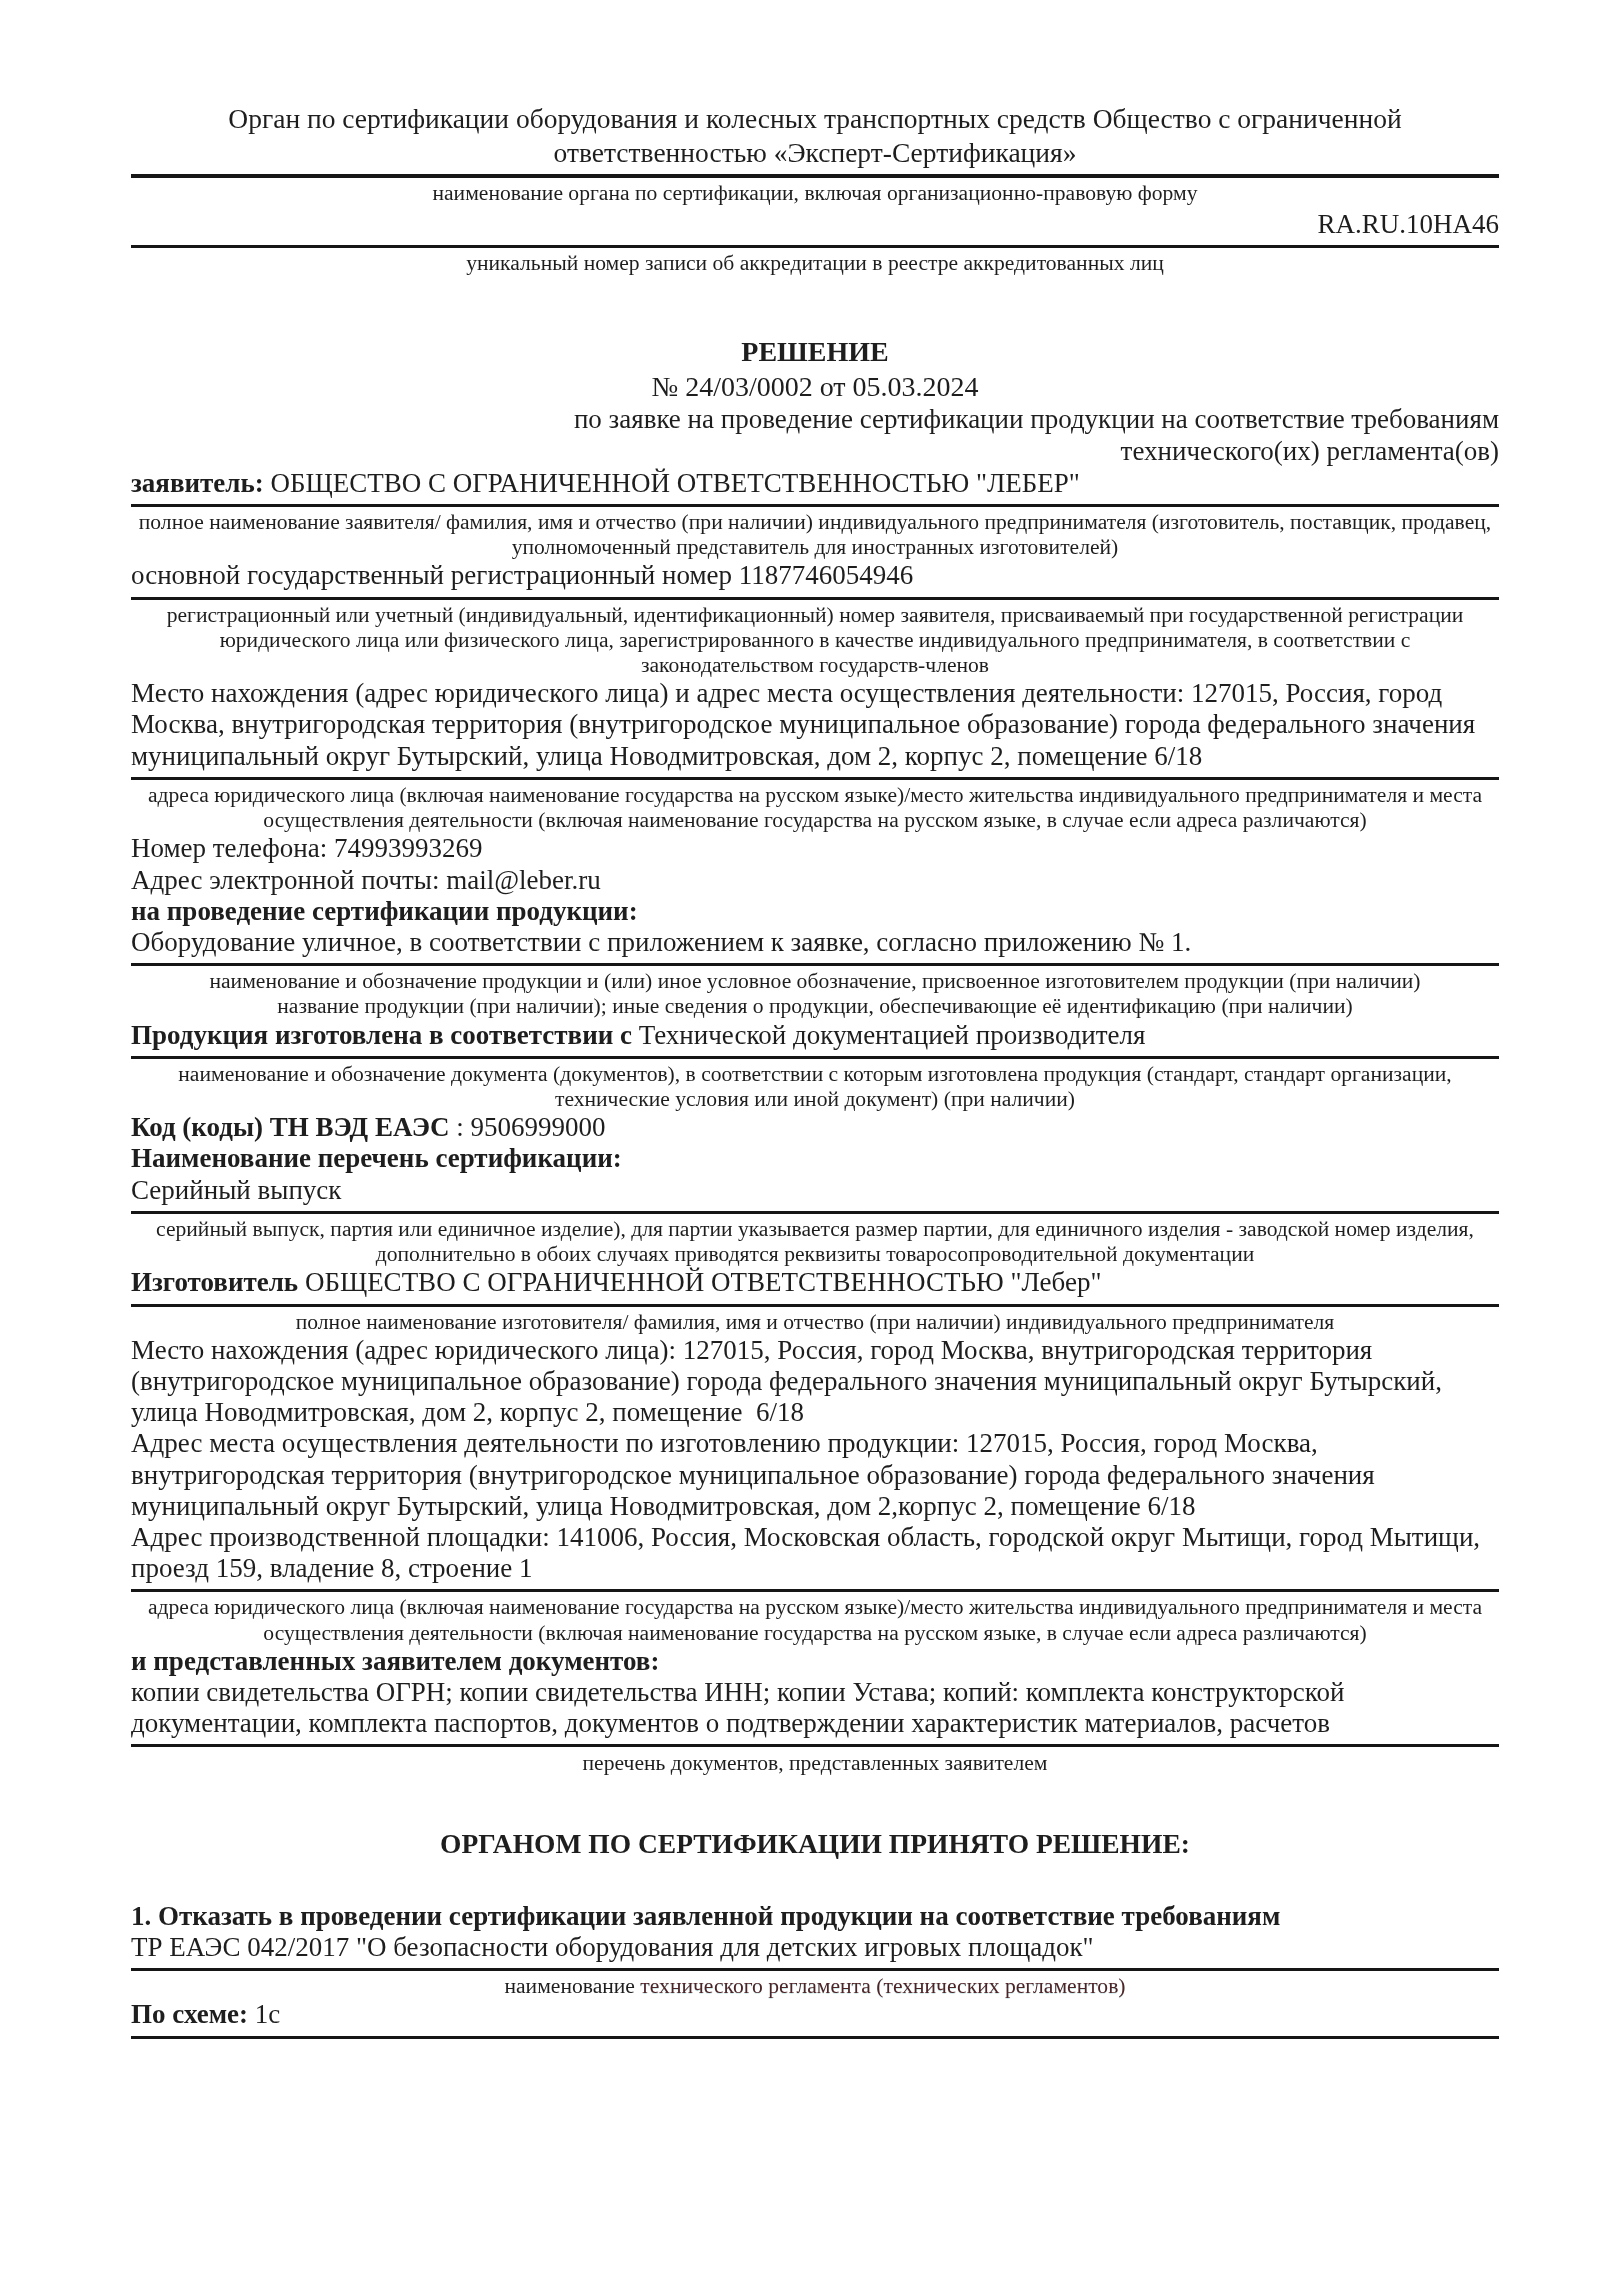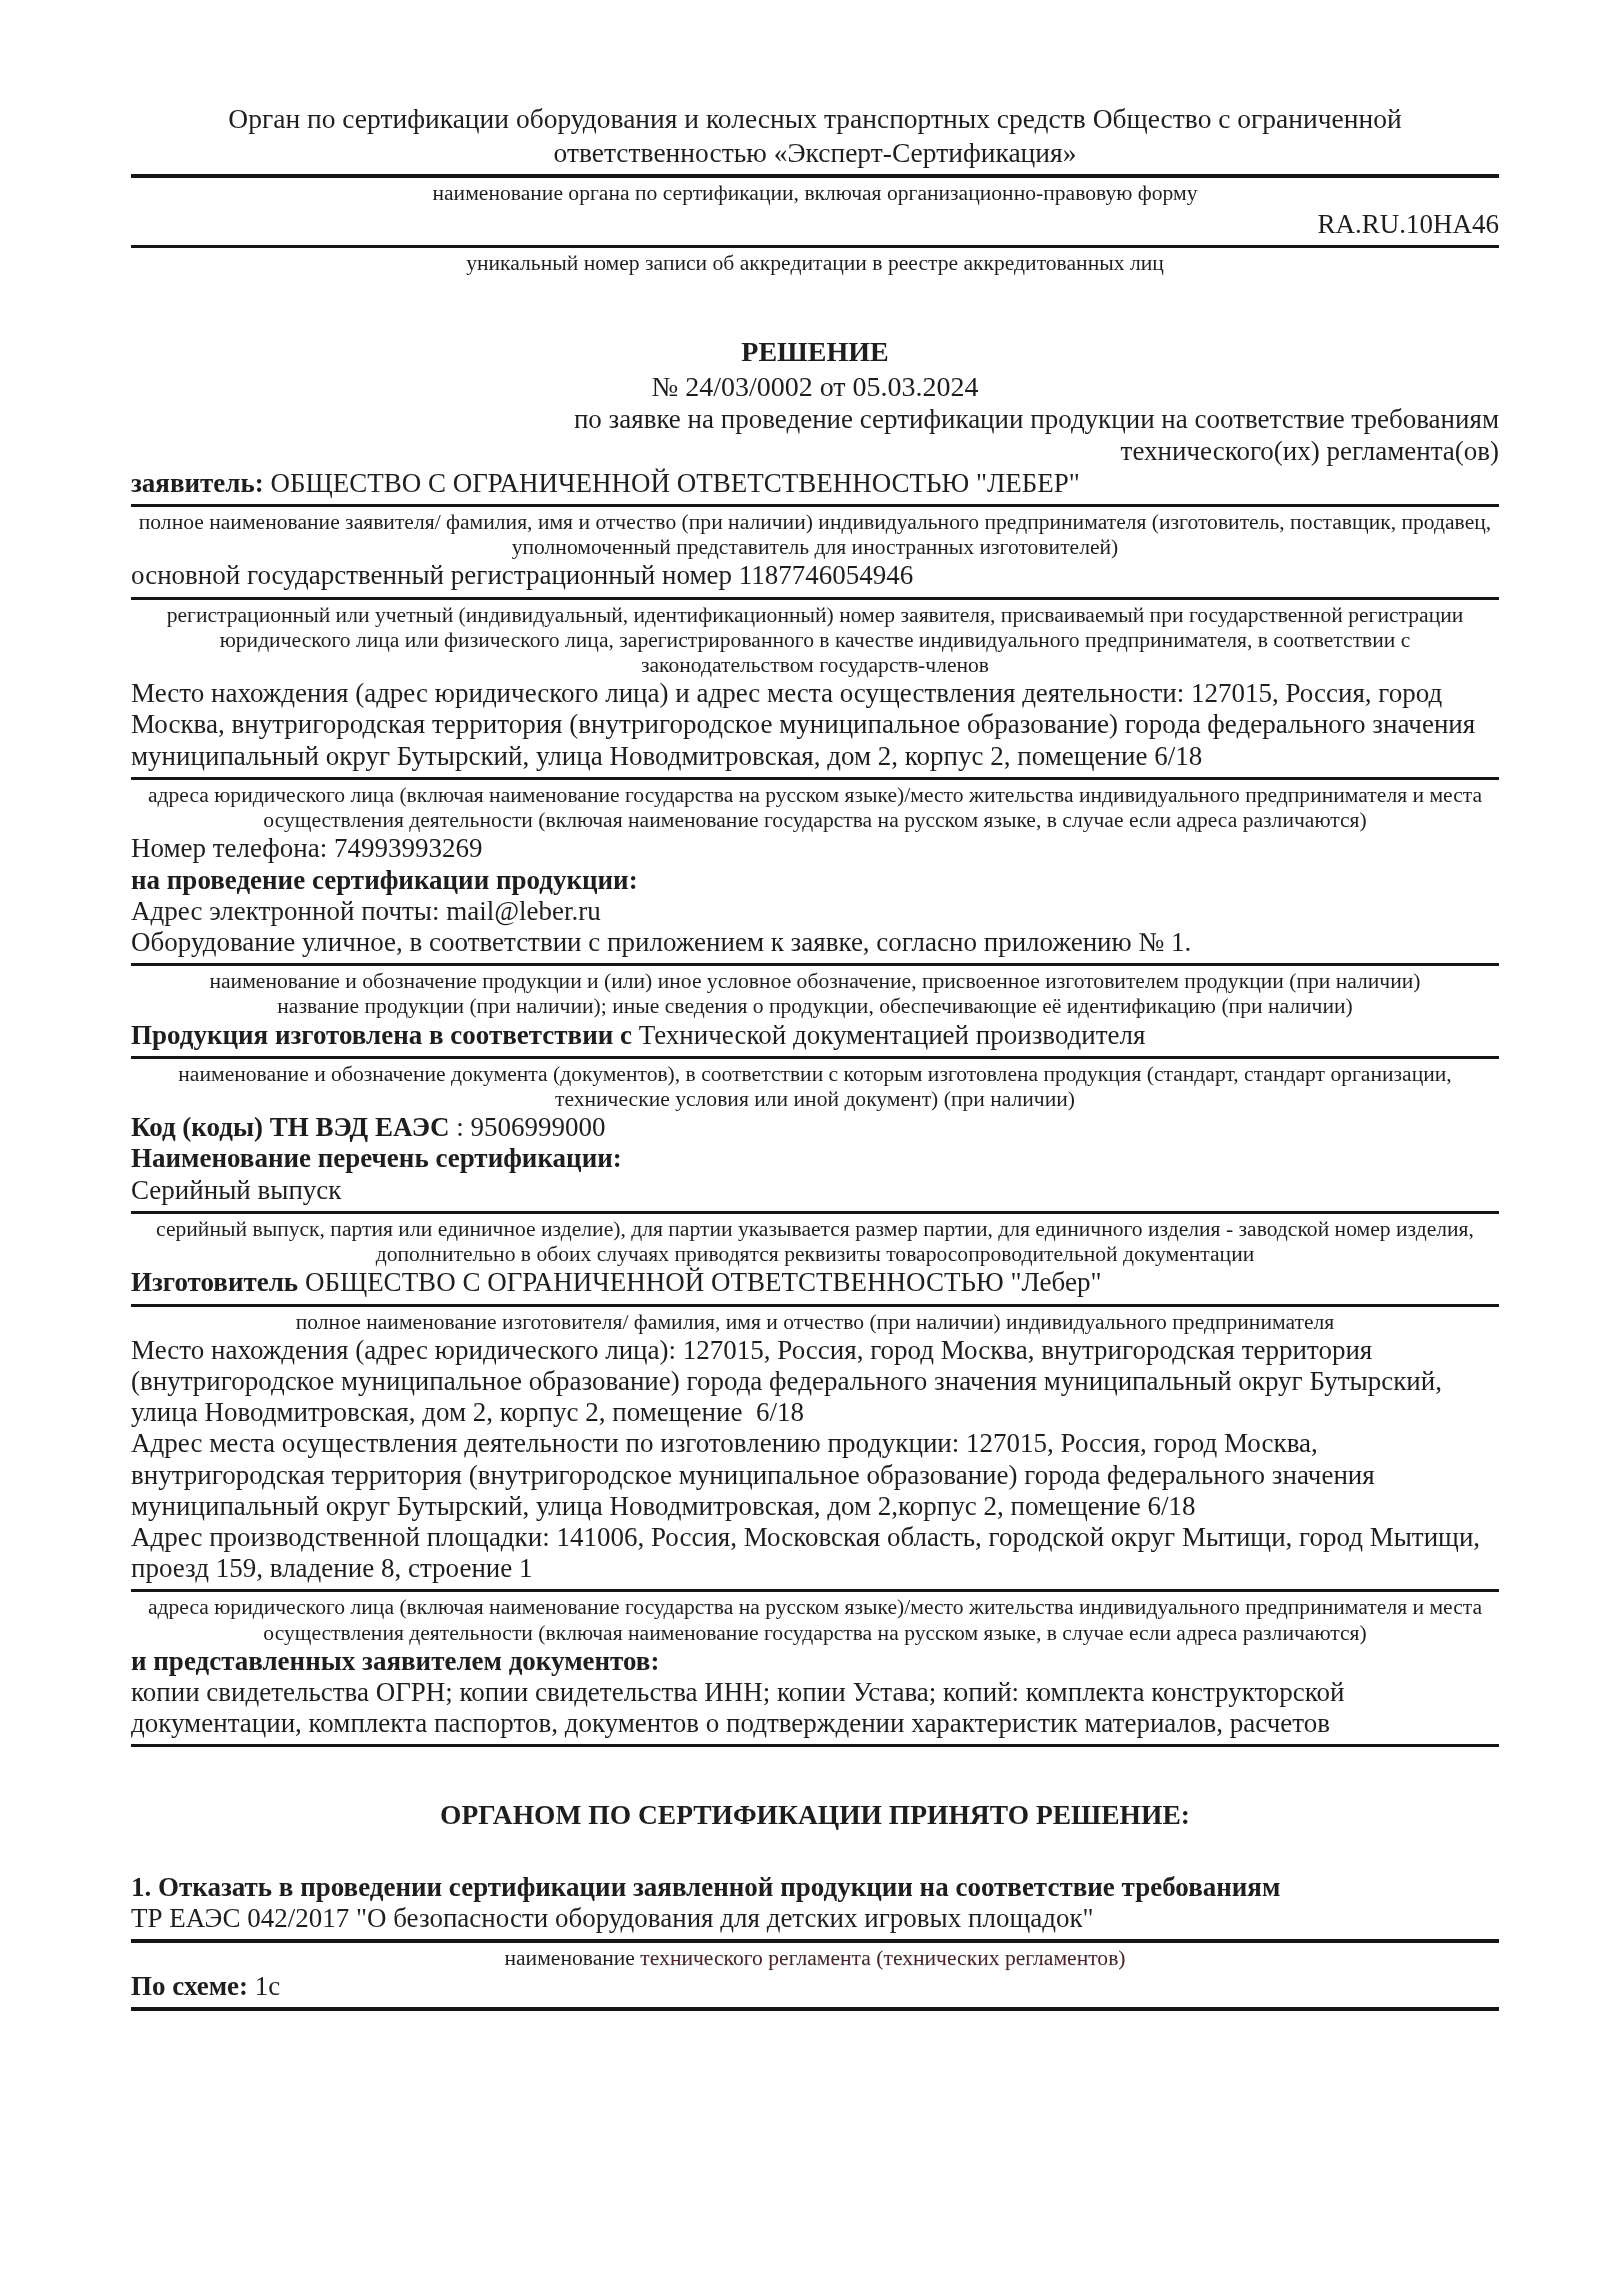--- a/index.html
+++ b/index.html
@@ -58,23 +58,23 @@
 
   <p class="line">основной государственный регистрационный номер 1187746054946</p>
   <div class="rule"></div>
   <div class="caption">регистрационный или учетный (индивидуальный, идентификационный) номер заявителя, присваиваемый при государственной регистрации юридического лица или физического лица, зарегистрированного в качестве индивидуального предпринимателя, в соответствии с законодательством государств-членов</div>
 
   <p class="line">Место нахождения (адрес юридического лица) и адрес места осуществления деятельности: 127015, Россия, город Москва, внутригородская территория (внутригородское муниципальное образование) города федерального значения муниципальный округ Бутырский, улица Новодмитровская, дом 2, корпус 2, помещение 6/18</p>
   <div class="rule"></div>
   <div class="caption">адреса юридического лица (включая наименование государства на русском языке)/место жительства индивидуального предпринимателя и места осуществления деятельности (включая наименование государства на русском языке, в случае если адреса различаются)</div>
 
   <p class="line">Номер телефона: 74993993269</p>
+  <p class="line">Адрес электронной почты: mail@leber.ru</p>
+
   <p class="line b">на проведение сертификации продукции:</p>
-
-  <p class="line">Адрес электронной почты: mail@leber.ru</p>
   <p class="line">Оборудование уличное, в соответствии с приложением к заявке, согласно приложению № 1.</p>
   <div class="rule"></div>
   <div class="caption">наименование и обозначение продукции и (или) иное условное обозначение, присвоенное изготовителем продукции (при наличии)</div>
   <div class="caption">название продукции (при наличии); иные сведения о продукции, обеспечивающие её идентификацию (при наличии)</div>
 
   <p class="line"><span class="b">Продукция изготовлена в соответствии с</span> <span>Технической документацией производителя</span></p>
   <div class="rule"></div>
   <div class="caption">наименование и обозначение документа (документов), в соответствии с которым изготовлена продукция (стандарт, стандарт организации, технические условия или иной документ) (при наличии)</div>
 
   <p class="line"><span class="b">Код (коды) ТН ВЭД ЕАЭС</span> <span>: 9506999000</span></p>
@@ -90,20 +90,21 @@
 
   <p class="line">Место нахождения (адрес юридического лица): 127015, Россия, город Москва, внутригородская территория (внутригородское муниципальное образование) города федерального значения муниципальный округ Бутырский, улица Новодмитровская, дом 2, корпус 2, помещение &nbsp;6/18</p>
   <p class="line">Адрес места осуществления деятельности по изготовлению продукции: 127015, Россия, город Москва, внутригородская территория (внутригородское муниципальное образование) города федерального значения муниципальный округ Бутырский, улица Новодмитровская, дом 2,корпус 2, помещение 6/18</p>
   <p class="line">Адрес производственной площадки: 141006, Россия, Московская область, городской округ Мытищи, город Мытищи, проезд 159, владение 8, строение 1</p>
   <div class="rule"></div>
   <div class="caption">адреса юридического лица (включая наименование государства на русском языке)/место жительства индивидуального предпринимателя и места осуществления деятельности (включая наименование государства на русском языке, в случае если адреса различаются)</div>
 
   <p class="line b">и представленных заявителем документов:</p>
   <p class="line">копии свидетельства ОГРН; копии свидетельства ИНН; копии Устава; копий: комплекта конструкторской документации, комплекта паспортов, документов о подтверждении характеристик материалов, расчетов</p>
   <div class="rule"></div>
+  <div class="caption">перечень документов, представленных заявителем</div>
 
   <div class="decision-heading">ОРГАНОМ ПО СЕРТИФИКАЦИИ ПРИНЯТО РЕШЕНИЕ:</div>
 
   <p class="line b decision-item">1. Отказать в проведении сертификации заявленной продукции на соответствие требованиям</p>
   <p class="line">ТР ЕАЭС 042/2017 "О безопасности оборудования для детских игровых площадок"</p>
   <div class="rule"></div>
   <div class="caption"><span>наименование</span> <span class="tint">технического регламента (технических регламентов)</span></div>
 
   <p class="line"><span class="b">По схеме:</span> <span>1с</span></p>
   <div class="rule"></div>

